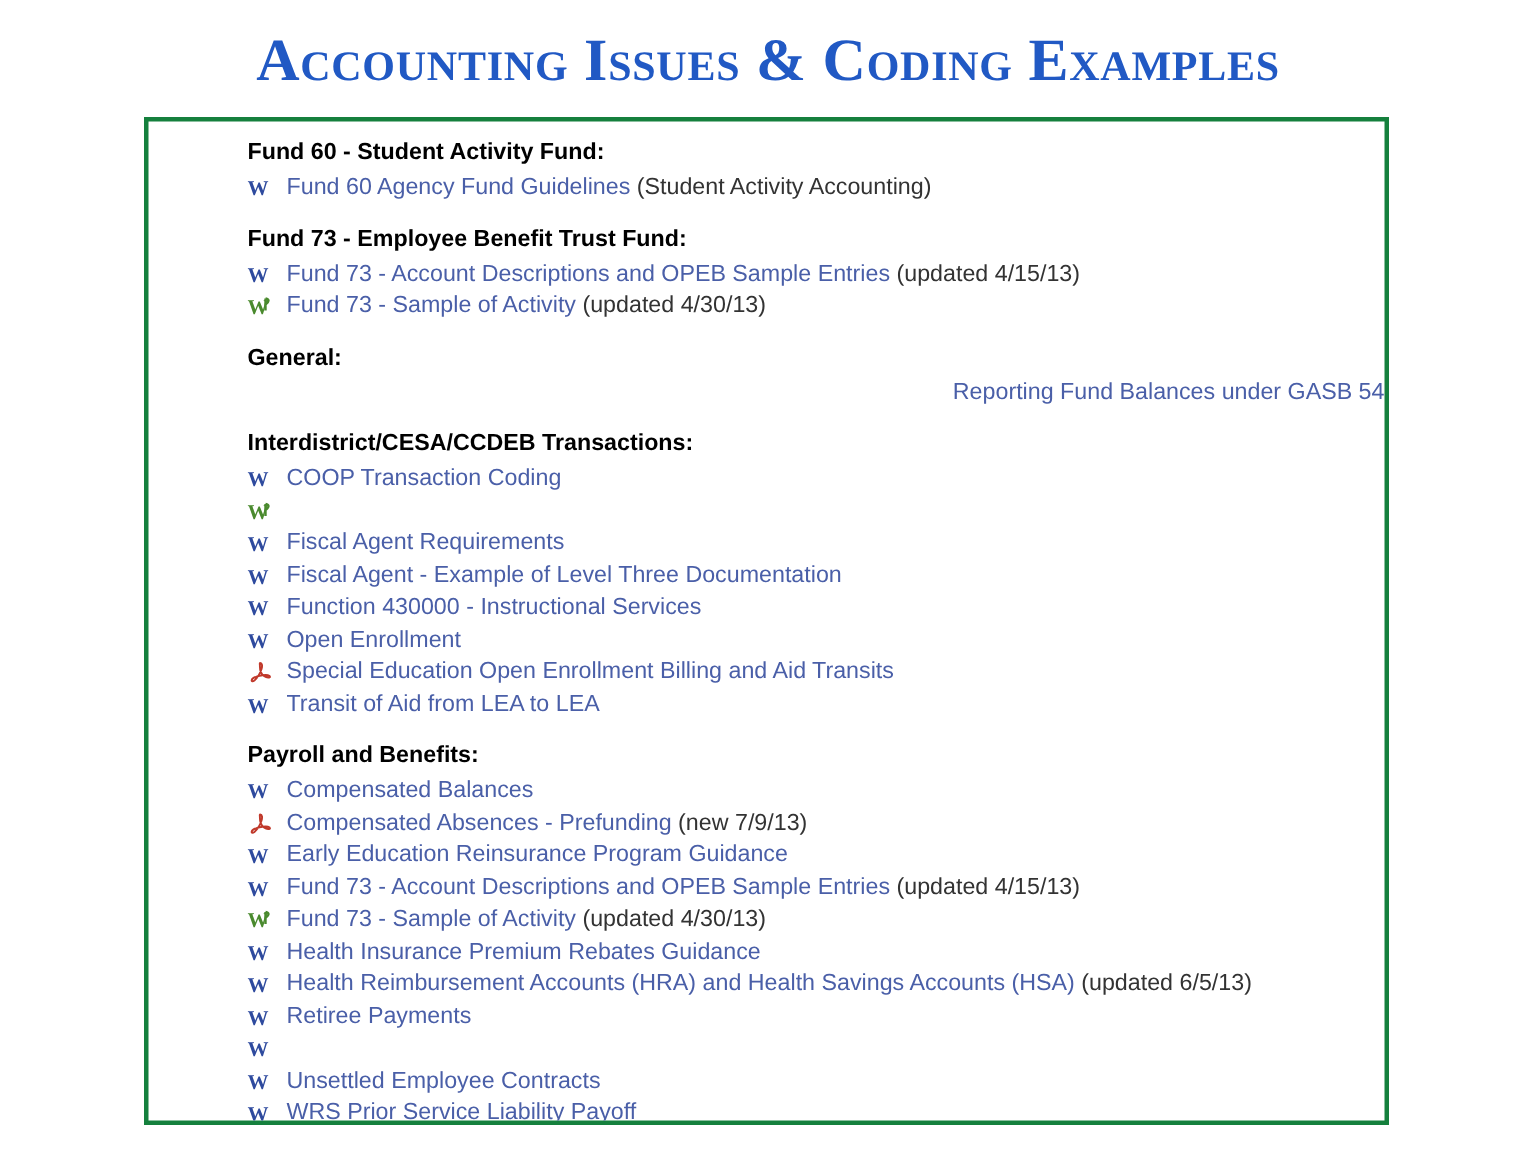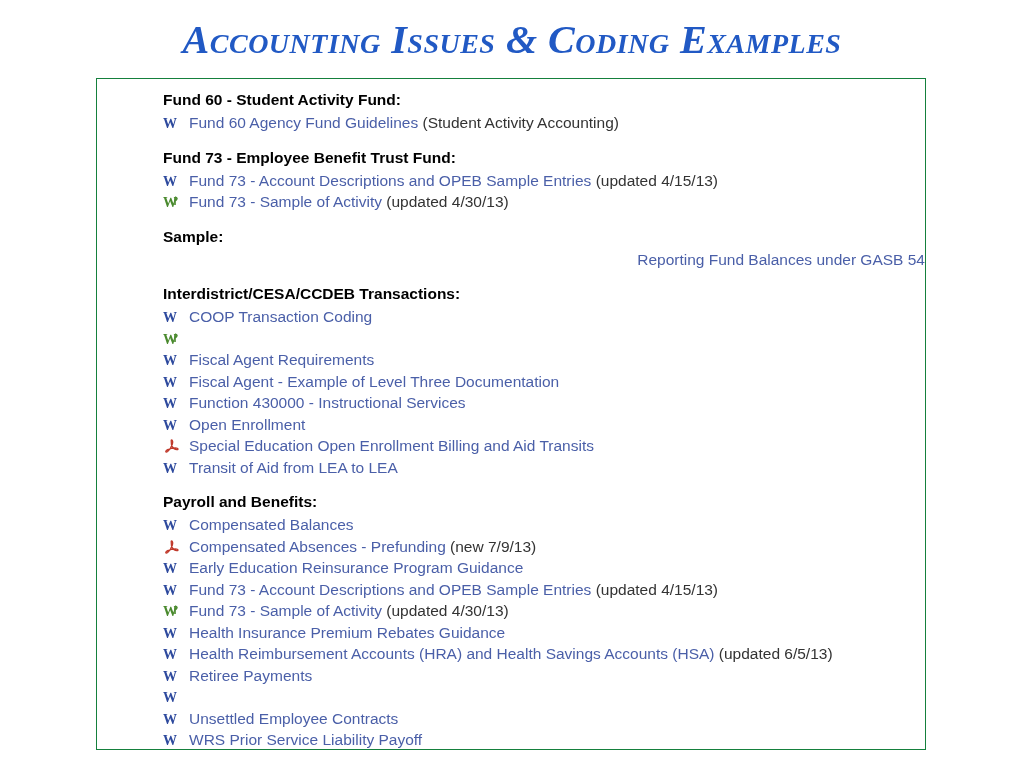--- a/index.html
+++ b/index.html
@@ -27,30 +27,29 @@
     width: 1024px;
     text-align: center;
     color: #2159c4;
     font-family: "Liberation Serif", serif;
     font-weight: bold;
     font-size: 40px;
     letter-spacing: 0.5px;
     font-variant: small-caps;
     text-transform: capitalize;
     white-space: nowrap;
-    font-style: italic;
   }
   
   .content-box {
     position: absolute;
     left: 96px;
     top: 78px;
     width: 830px;
     height: 672px;
-    border: 1px solid #15803d;
+    border: 3px solid #15803d;
     background: #ffffff;
     box-sizing: border-box;
     padding: 10px 0 0 0;
     overflow: hidden;
   }
   .section {
     margin: 0;
   }
   .section + .section {
     margin-top: 13px;
@@ -127,21 +126,21 @@
             <span class="icon">
               <svg width="18" height="18" viewBox="0 0 18 18" style="margin-top: 3px;">
                 <text x="0" y="13" font-family="&quot;Liberation Serif&quot;, serif" font-size="14" font-weight="bold" fill="#4a8a2e">W</text>
                 <path d="M12 3 L12 11 M12 3 Q16 4 12 7" stroke="#4a8a2e" stroke-width="1.6" fill="none"></path>
               </svg>
             </span>
             <span class="link-text"><span>Fund 73 - Sample of Activity </span><span class="note">(updated 4/30/13)</span></span>
           </div>
         </div>
         <div class="section">
-          <div class="section-heading">Sample:</div>
+          <div class="section-heading">General:</div>
           <div class="link-row no-icon">
             <span class="link-text"><span>Reporting Fund Balances under GASB 54</span></span>
           </div>
         </div>
         <div class="section">
           <div class="section-heading">Interdistrict/CESA/CCDEB Transactions:</div>
           <div class="link-row">
             <span class="icon">
               <svg width="18" height="18" viewBox="0 0 18 18" style="margin-top: 3px;">
                 <text x="0" y="13" font-family="&quot;Liberation Serif&quot;, serif" font-size="14" font-weight="bold" fill="#2e4a9e">W</text>

